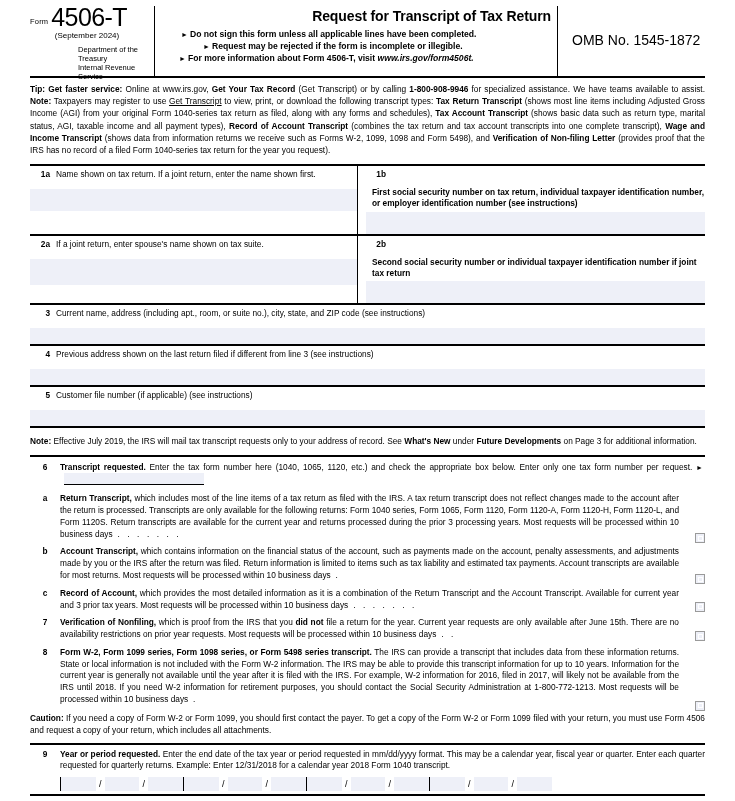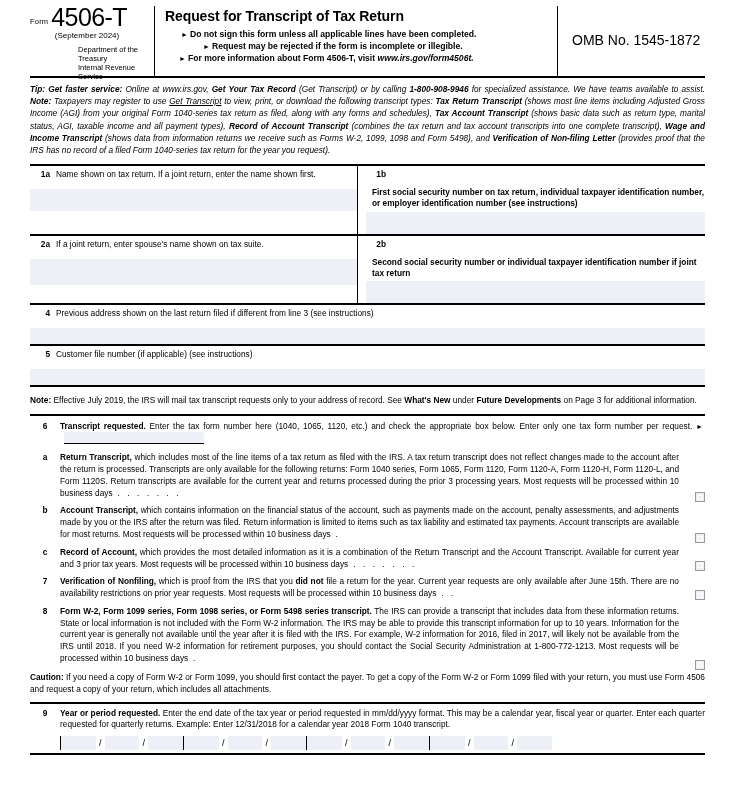--- a/index.html
+++ b/index.html
@@ -66,21 +66,21 @@
     margin-left: 48px;
   }
   .hdr-mid {
     flex: 1;
     padding: 0 6px 0 10px;
     box-sizing: border-box;
   }
   .title {
     font-size: 14px;
     font-weight: bold;
-    text-align: left;
+    text-align: right;
     margin-top: 2px;
     letter-spacing: -.1px;
   }
   .bullets { margin-top: 4px; }
   .bl {
     font-size: 8.6px;
     font-weight: bold;
     line-height: 1.42;
   }
   .bl.b1 { padding-left: 16px; }
@@ -98,21 +98,20 @@
     align-items: flex-start;
   }
   .hdr-right span { margin-top: 26px; }
 
   
   .tip {
     font-size: 8.3px;
     line-height: 1.47;
     text-align: justify;
     padding: 5px 0 6px 0;
-    font-style: italic;
   }
   .tip b { font-weight: bold; }
   .u { text-decoration: underline; }
 
   
   .boxgrid { margin-top: 2px; }
   .brow { display: flex; border-top: 2px solid #000; }
   .bcell { box-sizing: border-box; }
   .bcell.left { width: 328px; border-right: 1.5px solid #000; }
   .bcell.right { flex: 1; padding-left: 8px; }
@@ -292,20 +291,24 @@
         <div class="bblank tall fill"></div>
       </div>
       <div class="bcell right">
         <div class="blabel">
           <span class="bnum">2b</span><span class="btxt bold r">Second social security number or individual taxpayer identification number if joint tax return</span>
         </div>
         <div class="bblank fill"></div>
       </div>
     </div>
 
+    <div class="fullrow">
+      <span class="bnum">3</span><span class="btxt" style="max-width:660px">Current name, address (including apt., room, or suite no.), city, state, and ZIP code (see instructions)</span>
+      <div class="bblank fill"></div>
+    </div>
 
     <div class="fullrow">
       <span class="bnum">4</span><span class="btxt" style="max-width:660px">Previous address shown on the last return filed if different from line 3 (see instructions)</span>
       <div class="bblank fill"></div>
     </div>
 
     <div class="fullrow">
       <span class="bnum">5</span><span class="btxt" style="max-width:660px">Customer file number (if applicable) (see instructions)</span>
       <div class="bblank fill"></div>
     </div>

